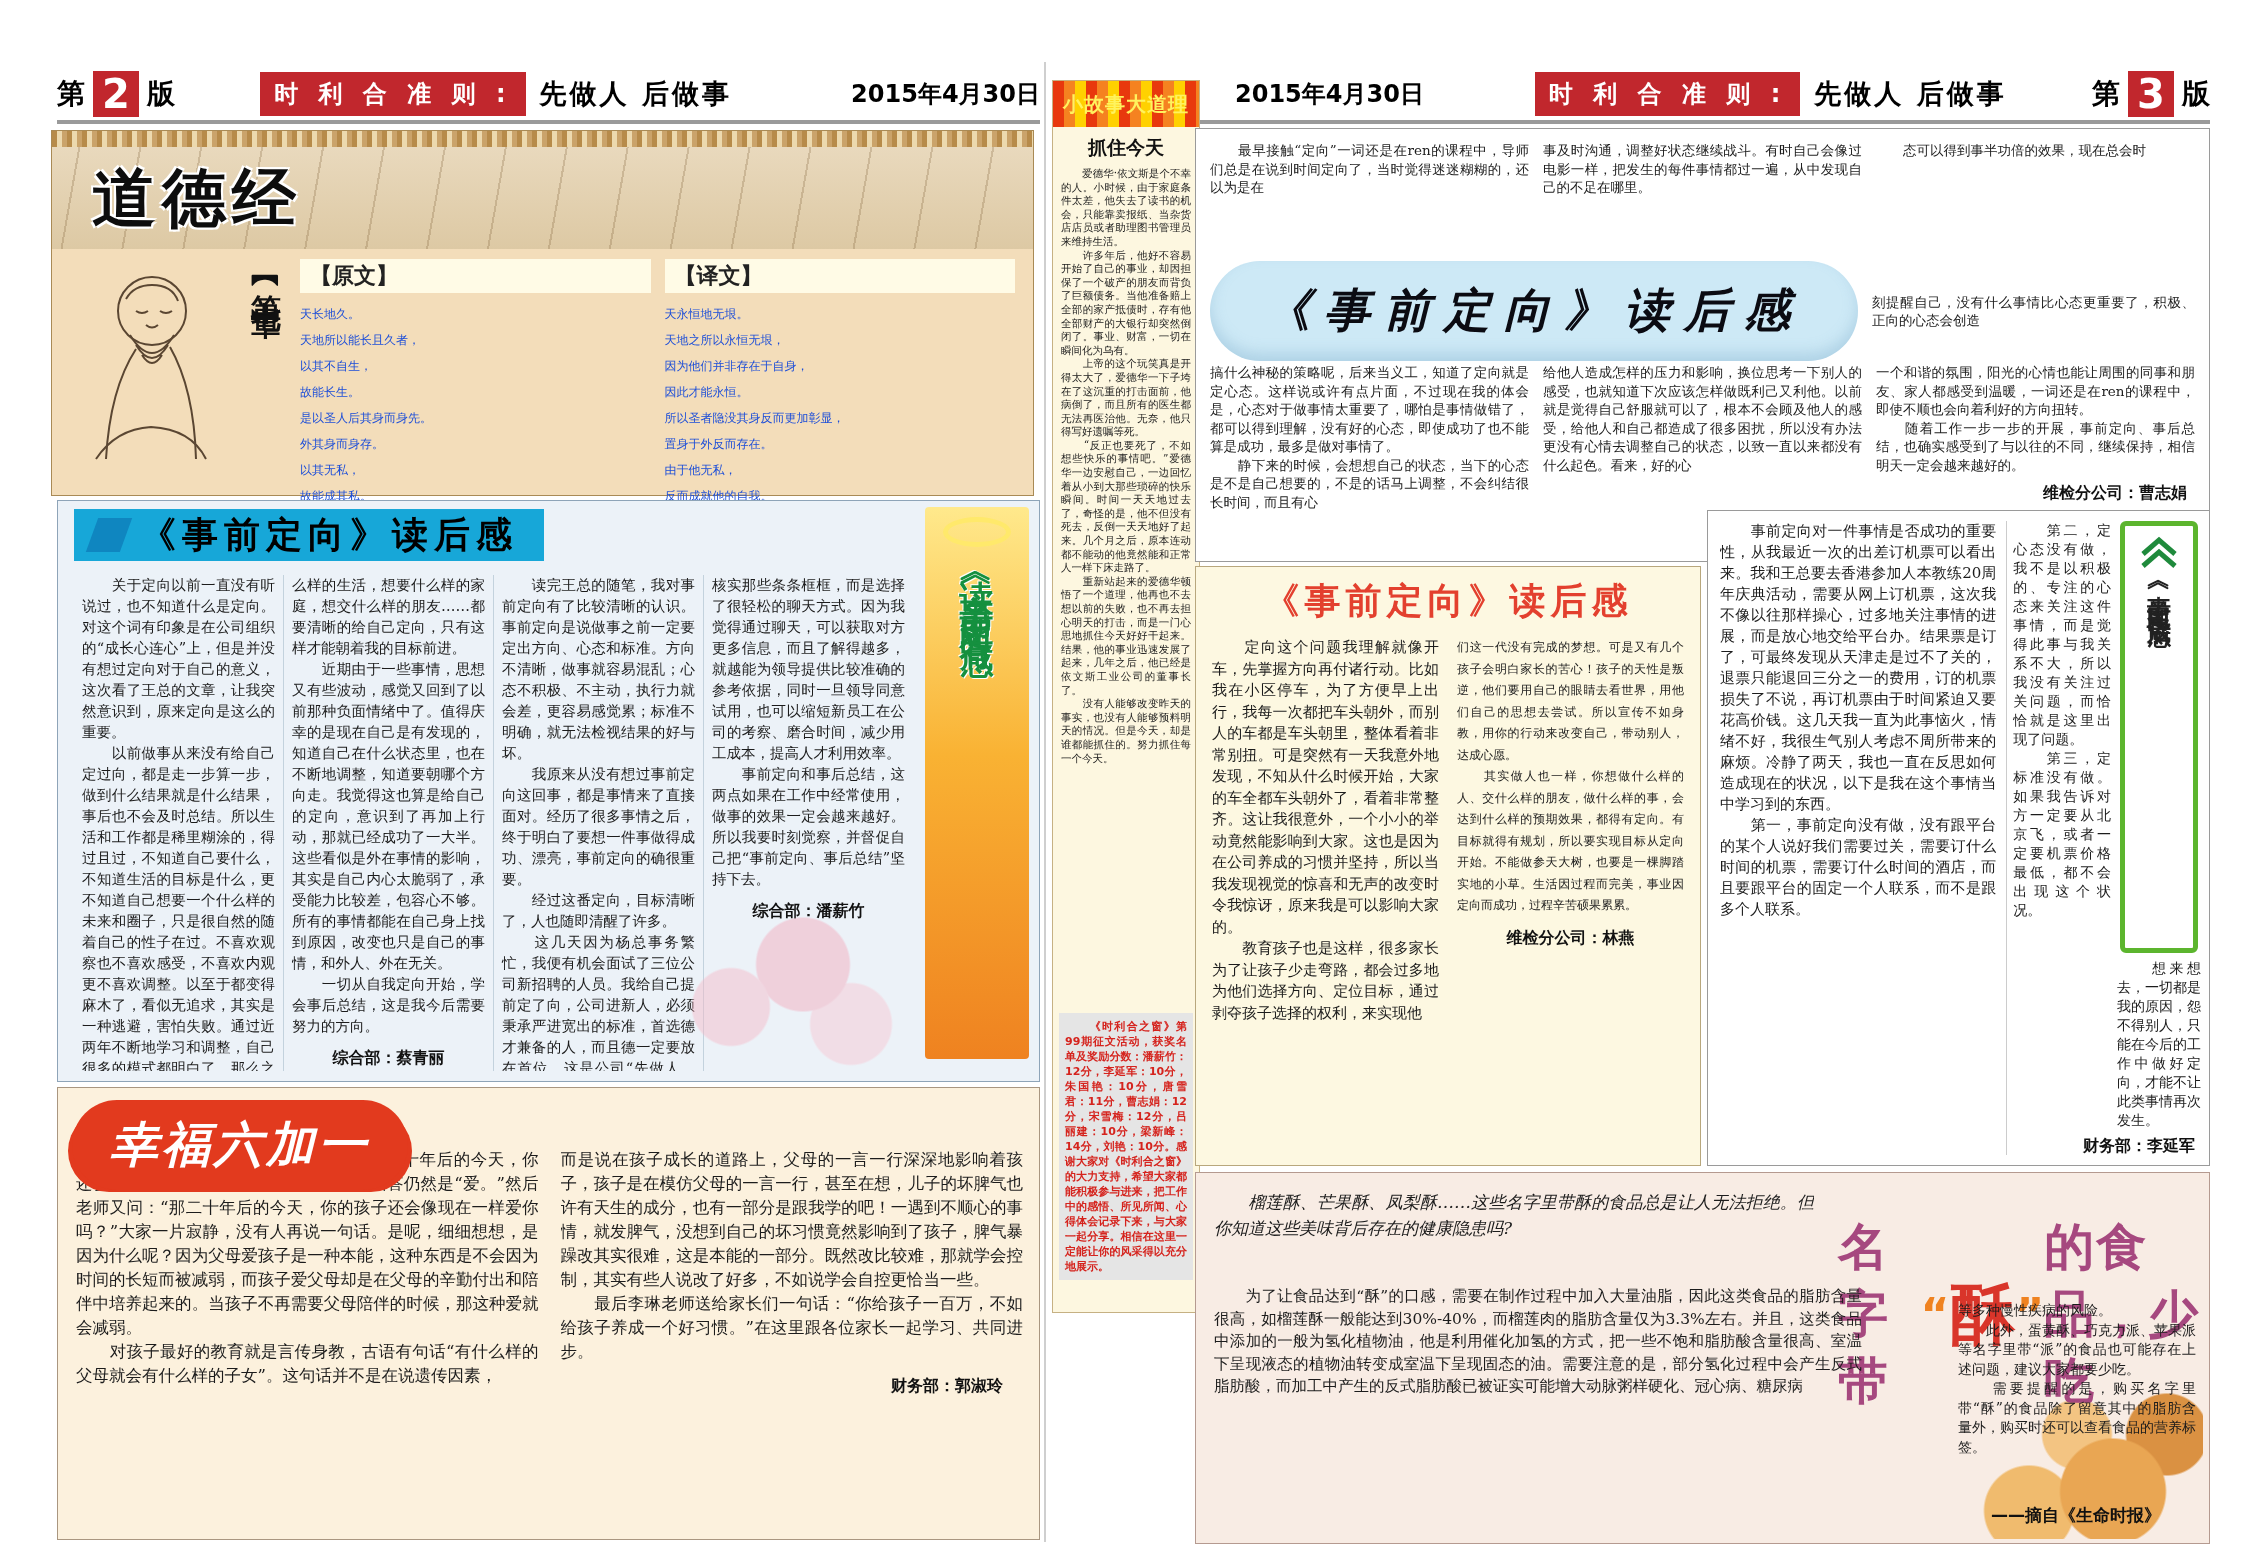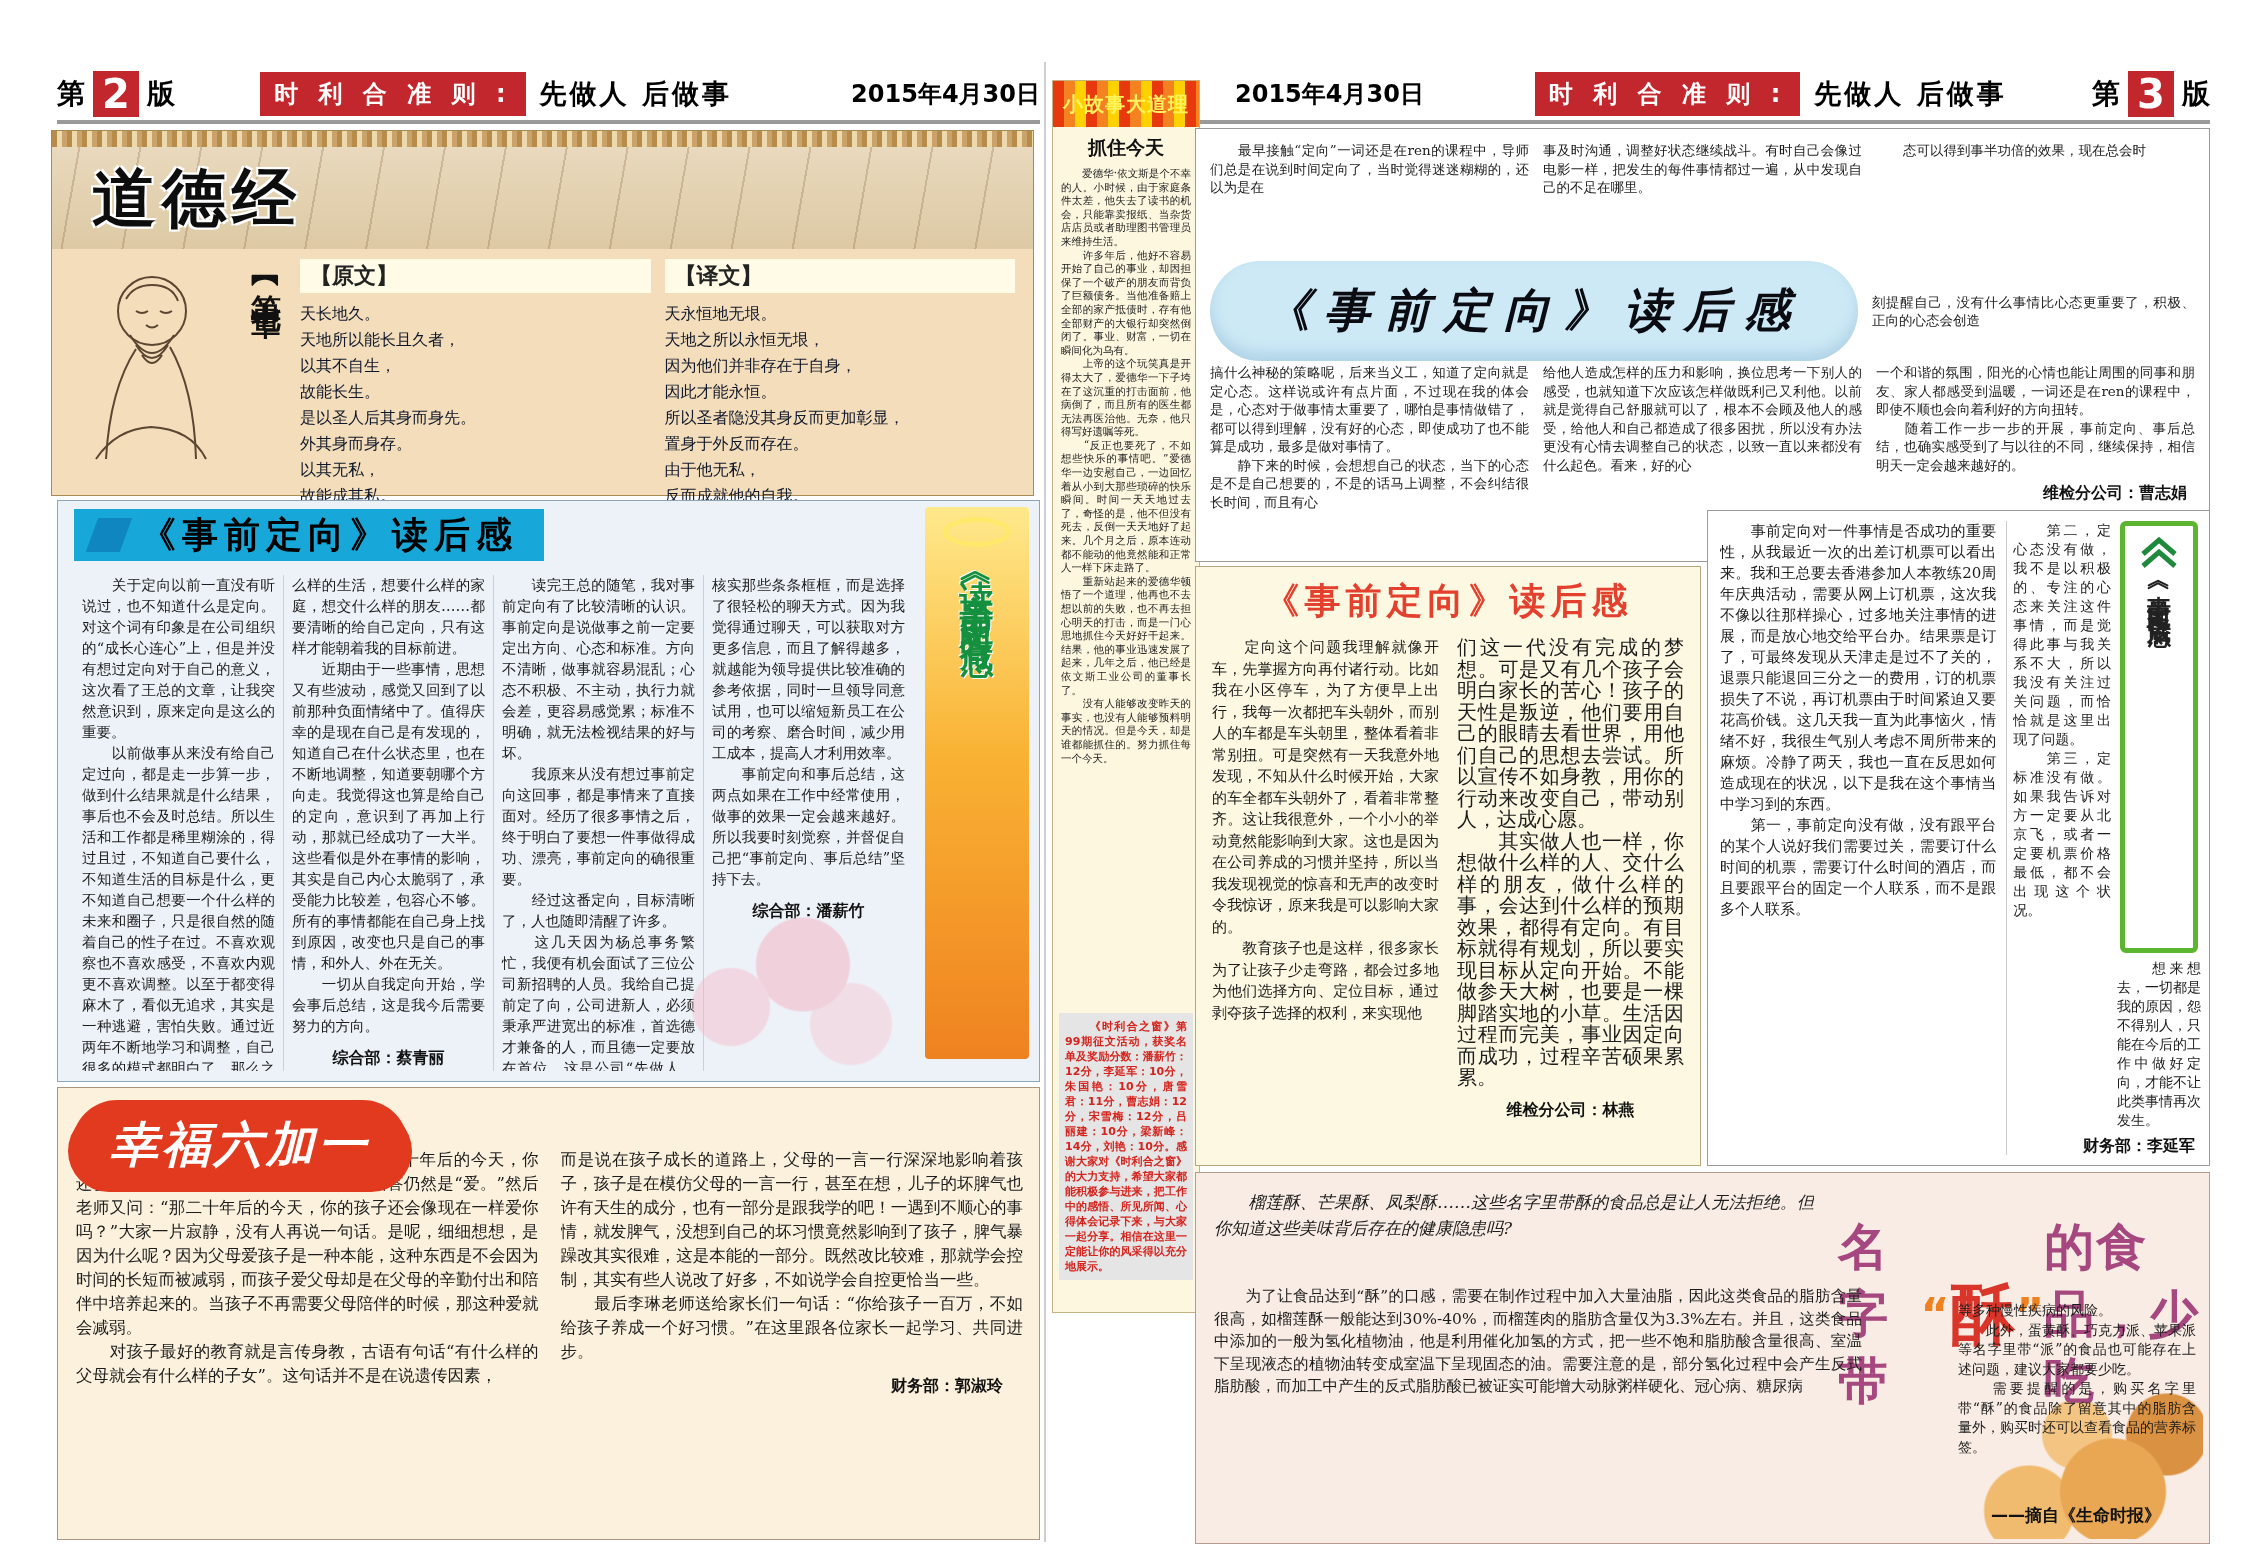--- a/index.html
+++ b/index.html
@@ -24,22 +24,22 @@
   .ddj{background:#f3ddba;border:1px solid #a98a55;box-sizing:border-box;}
   .orn{height:16px;background:repeating-linear-gradient(90deg,#b78b4a 0 5px,#ecd9ae 5px 10px,#caa36a 10px 15px);}
   .ddj-banner{position:relative;height:102px;background:linear-gradient(180deg,#e9d9bd,#ddc9a4);overflow:hidden;}
   .ddj-banner .scribbles{position:absolute;inset:0;opacity:.25;
      background:repeating-linear-gradient(100deg,transparent 0 26px,#7a5b33 26px 28px,transparent 28px 60px);}
   .ddj-title{position:relative;font-size:64px;font-weight:900;color:#0d0d0d;margin:8px 0 0 40px;
      text-shadow:2px 2px 0 #fff,-2px -2px 0 #fff,2px -2px 0 #fff,-2px 2px 0 #fff;letter-spacing:6px;}
   .ddj-body{display:flex;padding:10px 18px 6px 14px;gap:14px;}
   .chapter{writing-mode:vertical-rl;font-size:30px;font-weight:900;color:#111;letter-spacing:6px;margin-top:6px;}
   .ddj-colhead{background:#fffbe6;font-weight:900;font-size:22px;padding:2px 10px;margin-bottom:8px;color:#222;}
-  .ddj-lines{font-family:"DejaVu Serif","Liberation Serif",serif;font-size:16px;line-height:26px;
-     white-space:pre-line;color:#0f172a;}
+  .ddj-lines{font-family:"DejaVu Serif","Liberation Serif",serif;font-size:12px;line-height:26px;
+     white-space:pre-line;color:#1d4ed8;}
   
   .art1{background:#ecf2f8;border:1px solid #8ea4b8;box-sizing:border-box;}
   .a1title{position:absolute;left:16px;top:8px;height:52px;background:#17a7d8;display:flex;
      align-items:center;padding:0 26px 0 18px;}
   .a1title .accent{width:34px;height:34px;background:#0f86c0;transform:skew(-20deg);margin-right:14px;}
   .a1title .t{font-size:36px;font-weight:900;color:#000;letter-spacing:6px;}
   .a1cols{position:absolute;left:16px;top:74px;right:126px;bottom:10px;display:flex;gap:0;}
   .a1col{flex:1;padding:0 8px;font-size:14.5px;line-height:21px;}
   .a1col + .a1col{border-left:1px solid #c3d2dd;}
   .vbanner{position:absolute;right:10px;top:6px;width:104px;height:552px;
@@ -265,21 +265,21 @@
       </div>
     </div>
   </div>
 
   <div class="abs artM" style="left:1195px;top:566px;width:506px;height:600px;">
     <div class="mtitle">《事前定向》读后感</div>
     <div class="mcols">
       <div class="mcol txt">　　定向这个问题我理解就像开车，先掌握方向再付诸行动。比如我在小区停车，为了方便早上出行，我每一次都把车头朝外，而别人的车都是车头朝里，整体看着非常别扭。可是突然有一天我意外地发现，不知从什么时候开始，大家的车全都车头朝外了，看着非常整齐。这让我很意外，一个小小的举动竟然能影响到大家。这也是因为在公司养成的习惯并坚持，所以当我发现视觉的惊喜和无声的改变时令我惊讶，原来我是可以影响大家的。
 　　教育孩子也是这样，很多家长为了让孩子少走弯路，都会过多地为他们选择方向、定位目标，通过剥夺孩子选择的权利，来实现他</div>
       <div class="mcol">
-        <div class="txt" style="font-size:20px;line-height:21.5px;">们这一代没有完成的梦想。可是又有几个孩子会明白家长的苦心！孩子的天性是叛逆，他们要用自己的眼睛去看世界，用他们自己的思想去尝试。所以宣传不如身教，用你的行动来改变自己，带动别人，达成心愿。
+        <div class="txt" style="font-size:12px;line-height:21.5px;">们这一代没有完成的梦想。可是又有几个孩子会明白家长的苦心！孩子的天性是叛逆，他们要用自己的眼睛去看世界，用他们自己的思想去尝试。所以宣传不如身教，用你的行动来改变自己，带动别人，达成心愿。
 　　其实做人也一样，你想做什么样的人、交什么样的朋友，做什么样的事，会达到什么样的预期效果，都得有定向。有目标就得有规划，所以要实现目标从定向开始。不能做参天大树，也要是一棵脚踏实地的小草。生活因过程而完美，事业因定向而成功，过程辛苦硕果累累。</div>
         <div class="byline">维检分公司：林燕</div>
       </div>
     </div>
   </div>
 
   <div class="abs artB" style="left:1707px;top:510px;width:503px;height:656px;">
     <div class="bwrap">
       <div class="bcol1 txt">　　事前定向对一件事情是否成功的重要性，从我最近一次的出差订机票可以看出来。我和王总要去香港参加人本教练20周年庆典活动，需要从网上订机票，这次我不像以往那样操心，过多地关注事情的进展，而是放心地交给平台办。结果票是订了，可最终发现从天津走是过不了关的，退票只能退回三分之一的费用，订的机票损失了不说，再订机票由于时间紧迫又要花高价钱。这几天我一直为此事恼火，情绪不好，我很生气别人考虑不周所带来的麻烦。冷静了两天，我也一直在反思如何造成现在的状况，以下是我在这个事情当中学习到的东西。
 　　第一，事前定向没有做，没有跟平台的某个人说好我们需要过关，需要订什么时间的机票，需要订什么时间的酒店，而且要跟平台的固定一个人联系，而不是跟多个人联系。</div>

